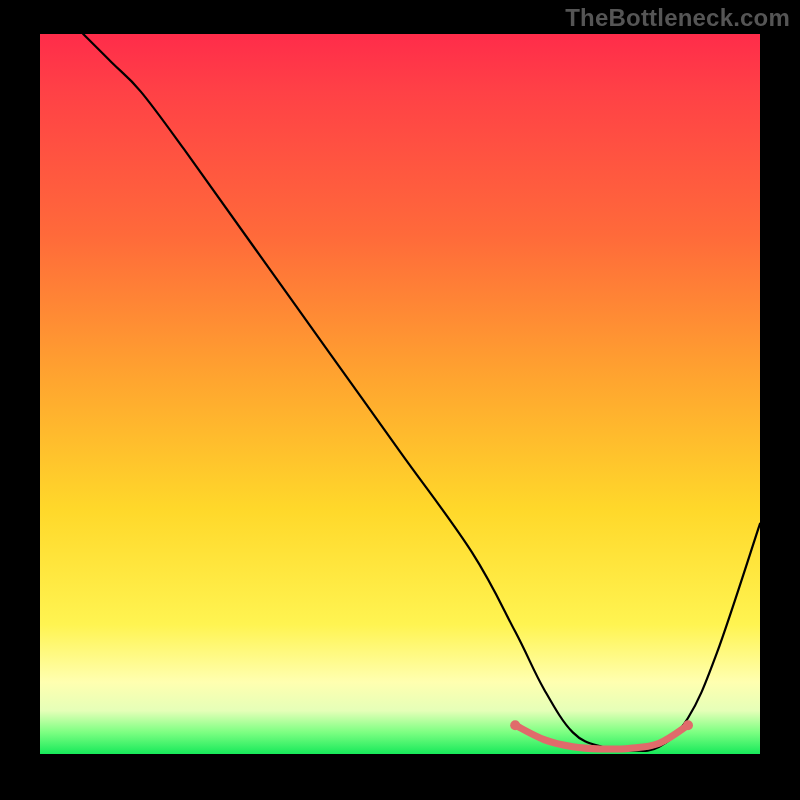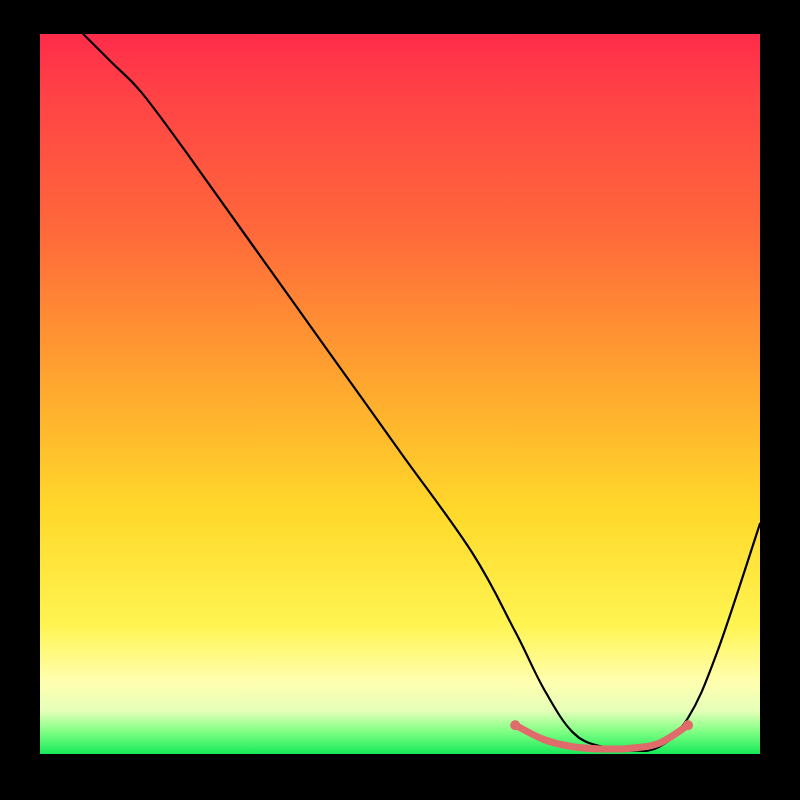--- a/index.html
+++ b/index.html
@@ -40,20 +40,21 @@
   svg.curve { position: absolute; left: 0; top: 0; width: 720px; height: 720px; overflow: visible; }
   .black-stroke { stroke: #000; stroke-width: 2.2; fill: none; stroke-linecap: round; }
   .coral-stroke { stroke: #e06b6b; stroke-width: 7; fill: none; stroke-linecap: round; stroke-linejoin: round; }
   .coral-dot { fill: #e06b6b; }
 </style>
 </head>
 <body>
 
 <div class="wrap">
 
+  <div class="watermark">TheBottleneck.com</div>
 
   <div class="plot">
     <svg class="curve" viewBox="0 0 720 720">
 
       <path id="main-path" class="black-stroke" d="M 43.2 0.0 C 48.4 5.2, 61.6 18.4, 72.0 28.8 C 82.4 39.2, 87.8 42.0, 100.8 57.6 C 113.8 73.2, 123.3 86.7, 144.0 115.2 C 164.7 143.7, 190.1 179.7, 216.0 216.0 C 241.9 252.3, 262.1 280.5, 288.0 316.8 C 313.9 353.1, 334.1 381.3, 360.0 417.6 C 385.9 453.9, 411.3 486.0, 432.0 518.4 C 452.7 550.8, 462.2 573.0, 475.2 597.6 C 488.2 622.2, 493.6 637.1, 504.0 655.2 C 514.4 673.3, 522.4 688.0, 532.8 698.4 C 543.2 708.8, 551.2 709.6, 561.6 712.8 C 572.0 716.0, 580.0 716.4, 590.4 716.4 C 600.8 716.4, 608.8 718.6, 619.2 712.8 C 629.6 707.0, 637.6 700.8, 648.0 684.0 C 658.4 667.2, 663.8 654.2, 676.8 619.2 C 689.8 584.2, 712.2 512.9, 720.0 489.6"></path>
 
       <path id="hl-path" class="coral-stroke" d="M 475.2 691.2 C 480.4 693.8, 493.6 701.7, 504.0 705.6 C 514.4 709.5, 522.4 711.1, 532.8 712.8 C 543.2 714.5, 551.2 714.7, 561.6 715.0 C 572.0 715.2, 580.0 715.3, 590.4 714.2 C 600.8 713.2, 608.8 713.3, 619.2 709.2 C 629.6 705.1, 642.8 694.4, 648.0 691.2"></path>
       <circle id="hl-dot-a" class="coral-dot" r="5" cx="475.20000000000005" cy="691.2"></circle>
       <circle id="hl-dot-b" class="coral-dot" r="5" cx="648" cy="691.2"></circle>
     </svg>

